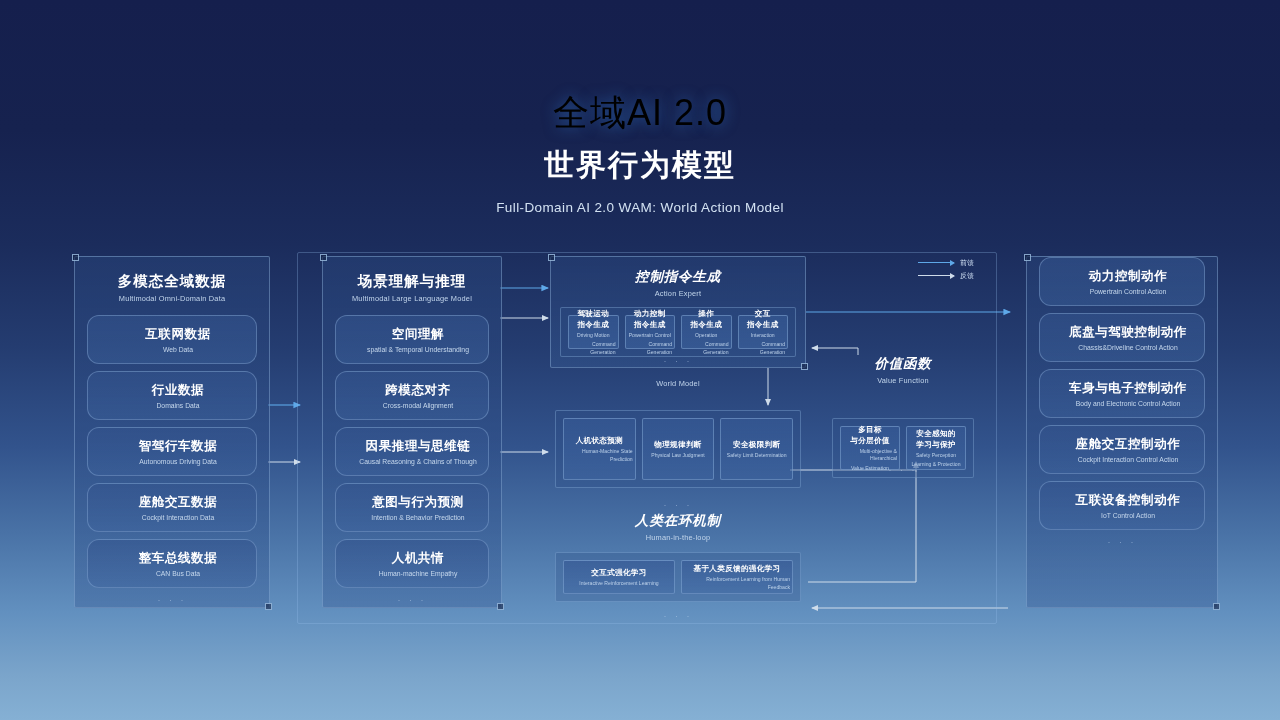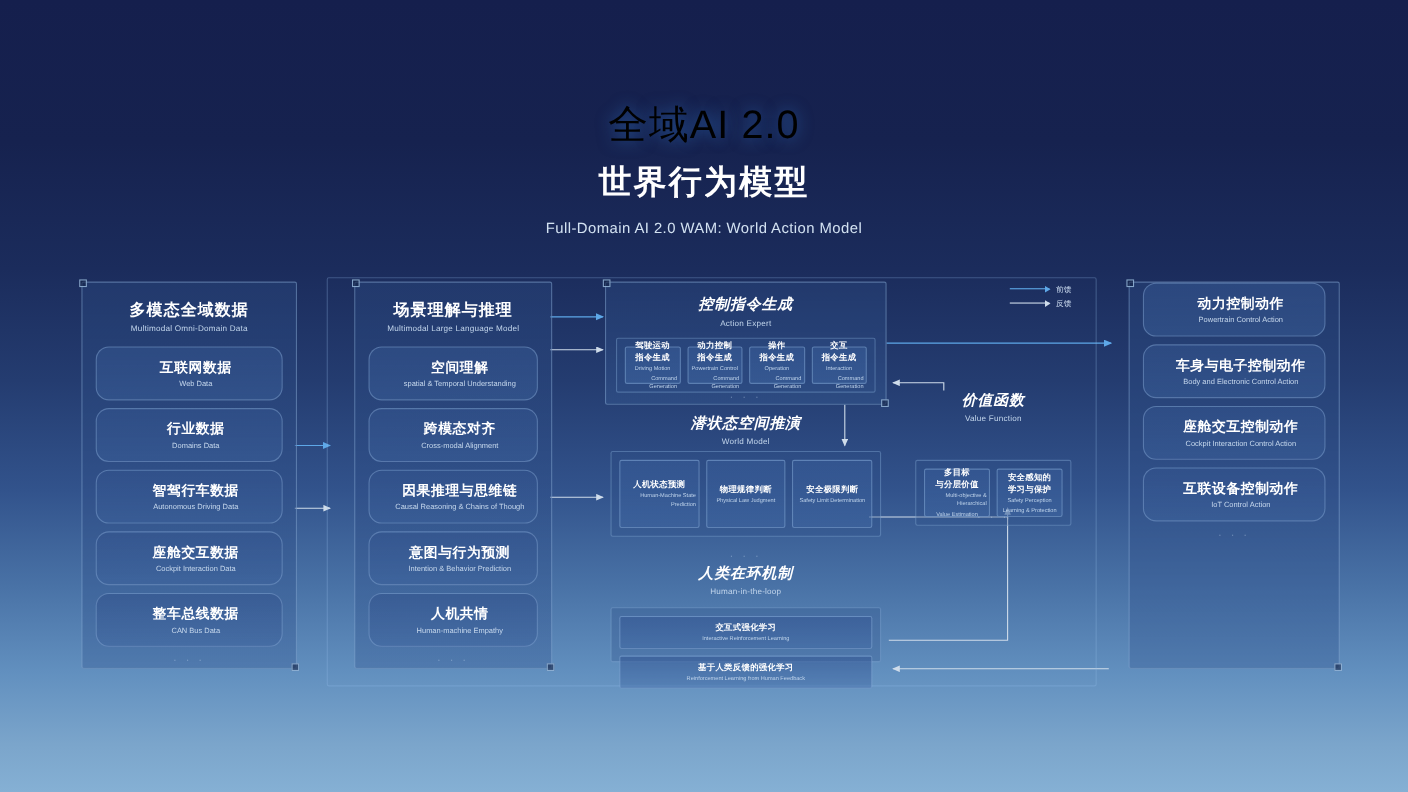--- a/index.html
+++ b/index.html
@@ -228,21 +228,20 @@
         <div class="mini-cn">交互</div>
         <div class="mini-cn">指令生成</div>
         <div class="mini-en">Interaction</div>
         <div class="mini-en">Command Generation</div>
       </div>
     </div>
     <div class="dots" style="position:absolute; left:0; right:0; bottom:1px;">· · ·</div>
   </div>
 
   <div style="position:absolute; left:550px; top:376px; width:256px; height:128px;">
-    <div class="p-title-sm">潜状态空间推演</div>
     <div class="p-en">World Model</div>
     <div class="inner-wrap" style="left:5px; top:34px; width:246px; height:78px;">
       <div class="mini">
         <div class="mini-cn">人机状态预测</div>
         <div class="mini-en">Human-Machine State Prediction</div>
       </div>
       <div class="mini">
         <div class="mini-cn">物理规律判断</div>
         <div class="mini-en">Physical Law Judgment</div>
       </div>
@@ -250,21 +249,21 @@
         <div class="mini-cn">安全极限判断</div>
         <div class="mini-en">Safety Limit Determination</div>
       </div>
     </div>
     <div class="dots" style="position:absolute; left:0; right:0; bottom:-6px;">· · ·</div>
   </div>
 
   <div style="position:absolute; left:550px; top:512px; width:256px; height:105px;">
     <div class="p-title-sm">人类在环机制</div>
     <div class="p-en">Human-in-the-loop</div>
-    <div class="inner-wrap" style="left:5px; top:40px; width:246px; height:50px;flex-direction:column;">
+    <div class="inner-wrap" style="left:5px; top:40px; width:246px; height:50px;">
       <div class="mini">
         <div class="mini-cn">交互式强化学习</div>
         <div class="mini-en">Interactive Reinforcement Learning</div>
       </div>
       <div class="mini">
         <div class="mini-cn">基于人类反馈的强化学习</div>
         <div class="mini-en">Reinforcement Learning from Human Feedback</div>
       </div>
     </div>
     <div class="dots" style="position:absolute; left:0; right:0; bottom:-4px;">· · ·</div>
@@ -289,20 +288,24 @@
     </div>
     <div class="dots" style="position:absolute; left:0; right:0; bottom:-2px;">· · ·</div>
   </div>
 
   <div class="panel panel-corner" style="left:1026px; top:256px; width:192px; height:352px;">
     <div class="card">
       <div class="card-cn">动力控制动作</div>
       <div class="card-en">Powertrain Control Action</div>
     </div>
     <div class="card">
+      <div class="card-cn">底盘与驾驶控制动作</div>
+      <div class="card-en">Chassis&amp;Driveline Control Action</div>
+    </div>
+    <div class="card">
       <div class="card-cn">车身与电子控制动作</div>
       <div class="card-en">Body and Electronic Control Action</div>
     </div>
     <div class="card">
       <div class="card-cn">座舱交互控制动作</div>
       <div class="card-en">Cockpit Interaction Control Action</div>
     </div>
     <div class="card">
       <div class="card-cn">互联设备控制动作</div>
       <div class="card-en">IoT Control Action</div>

